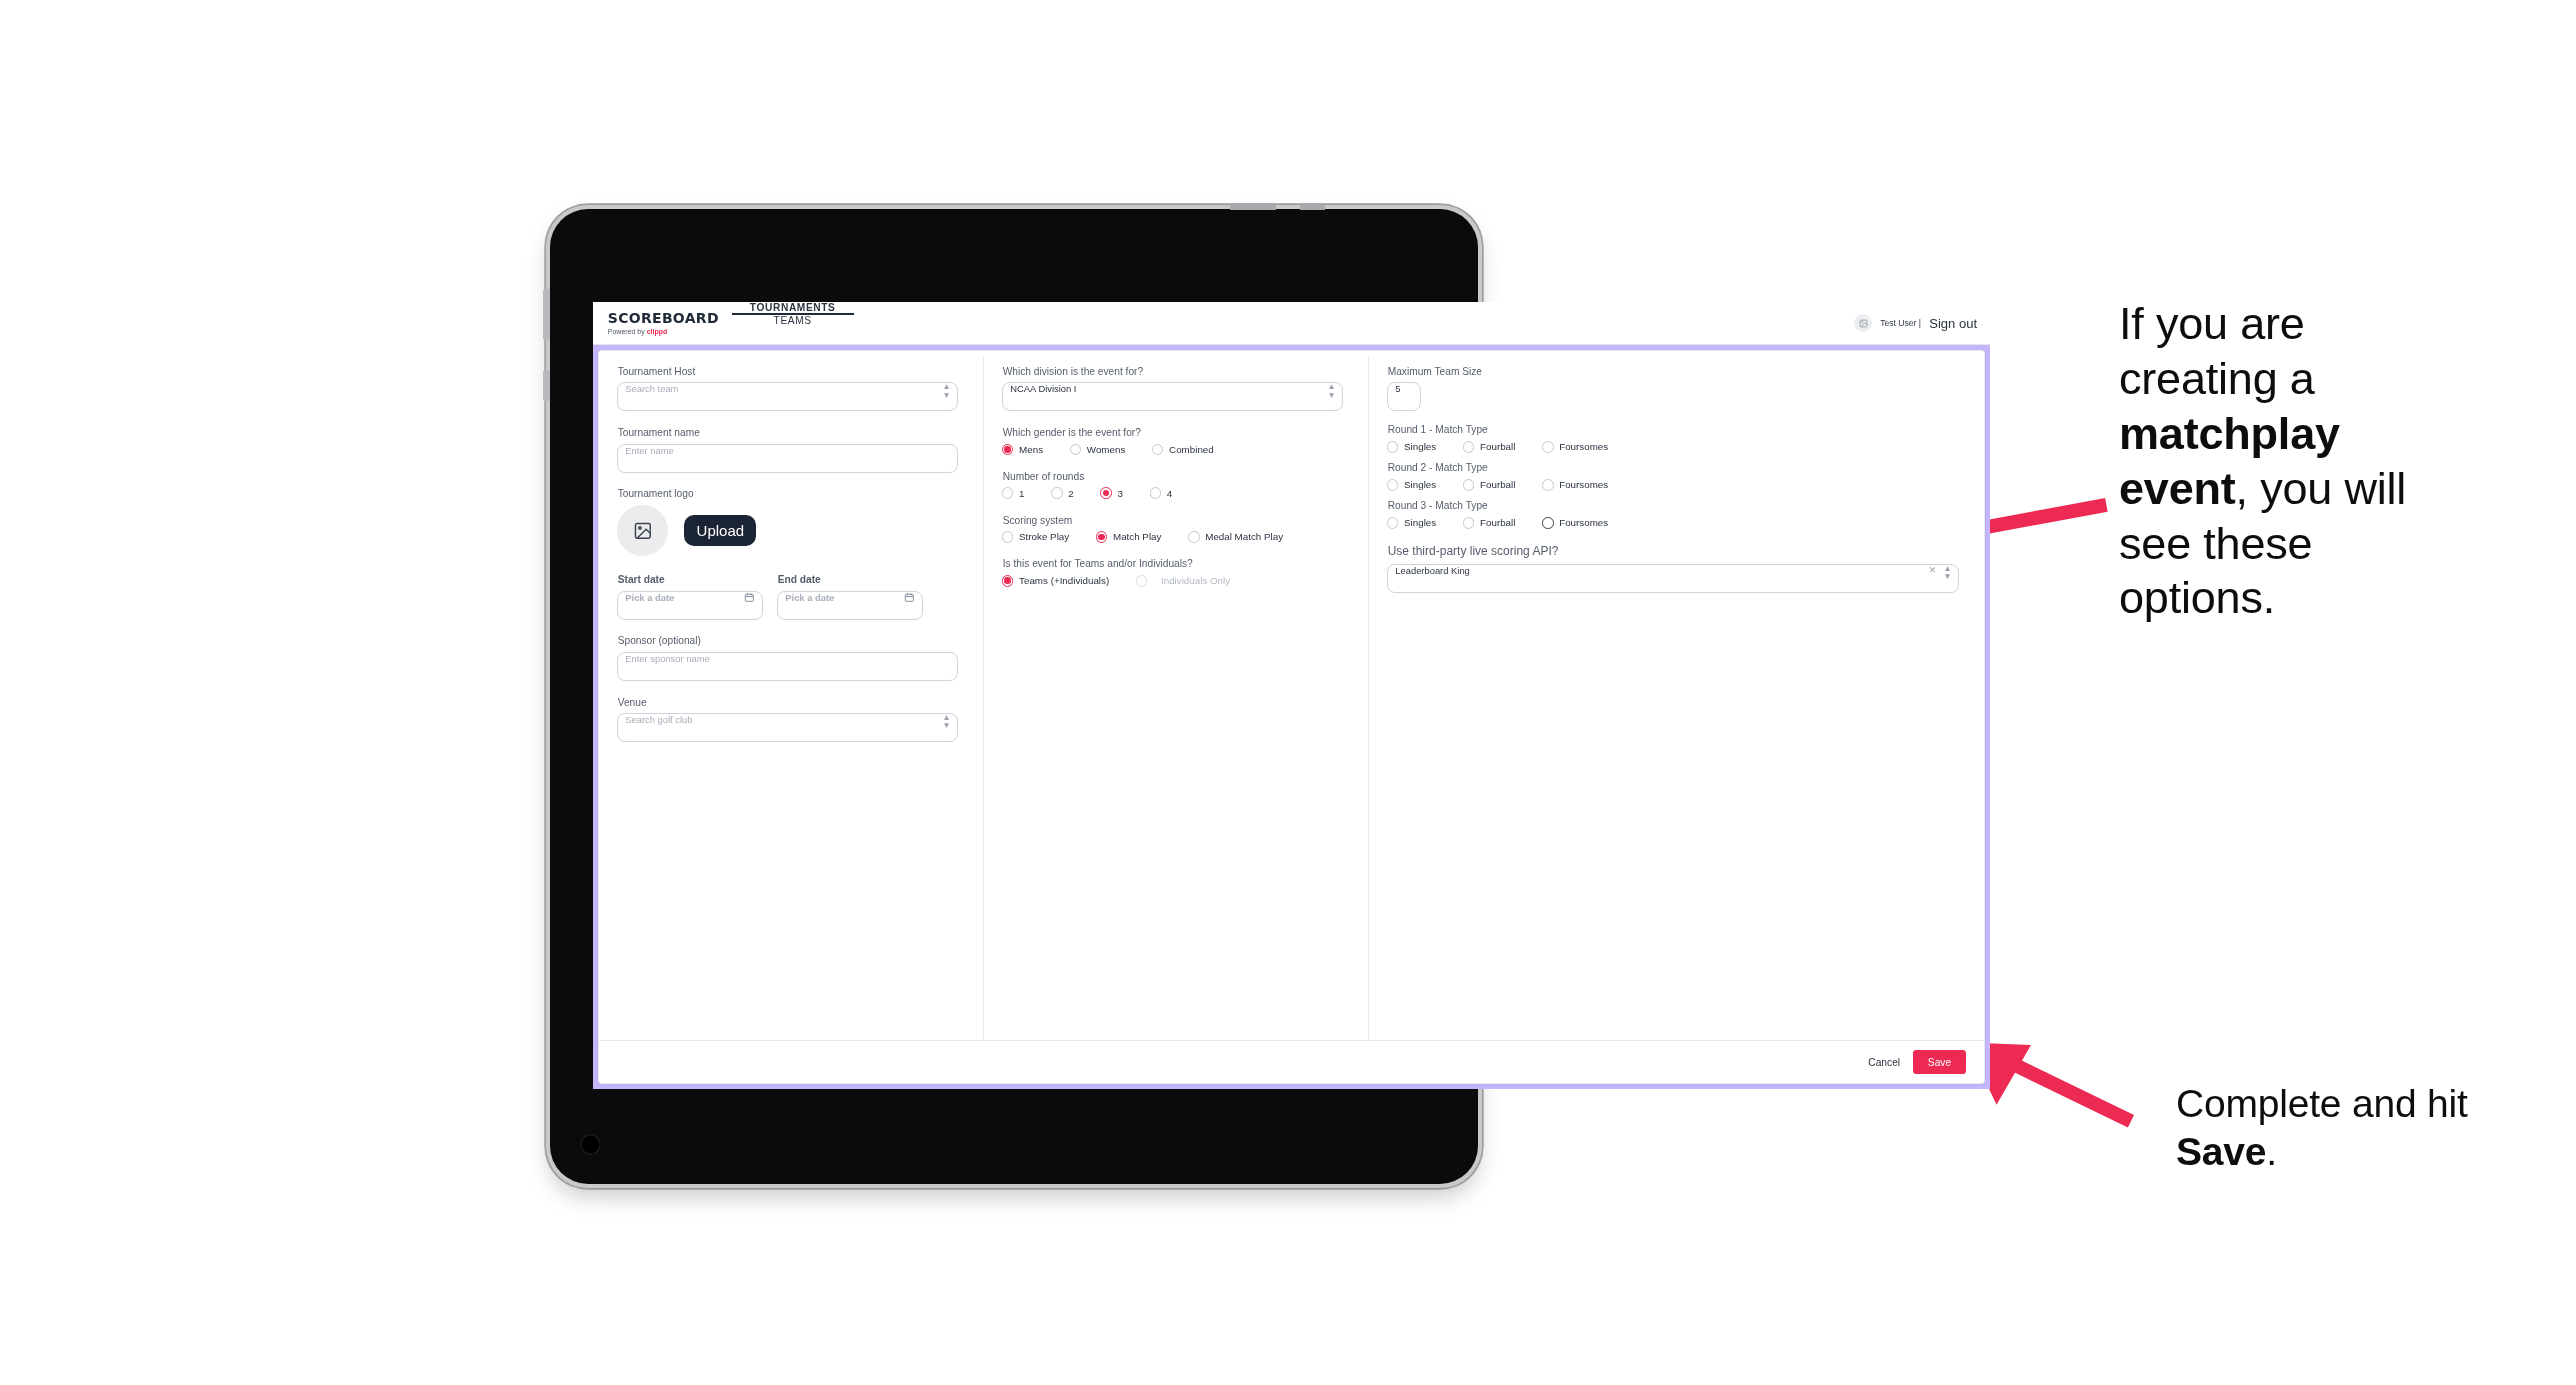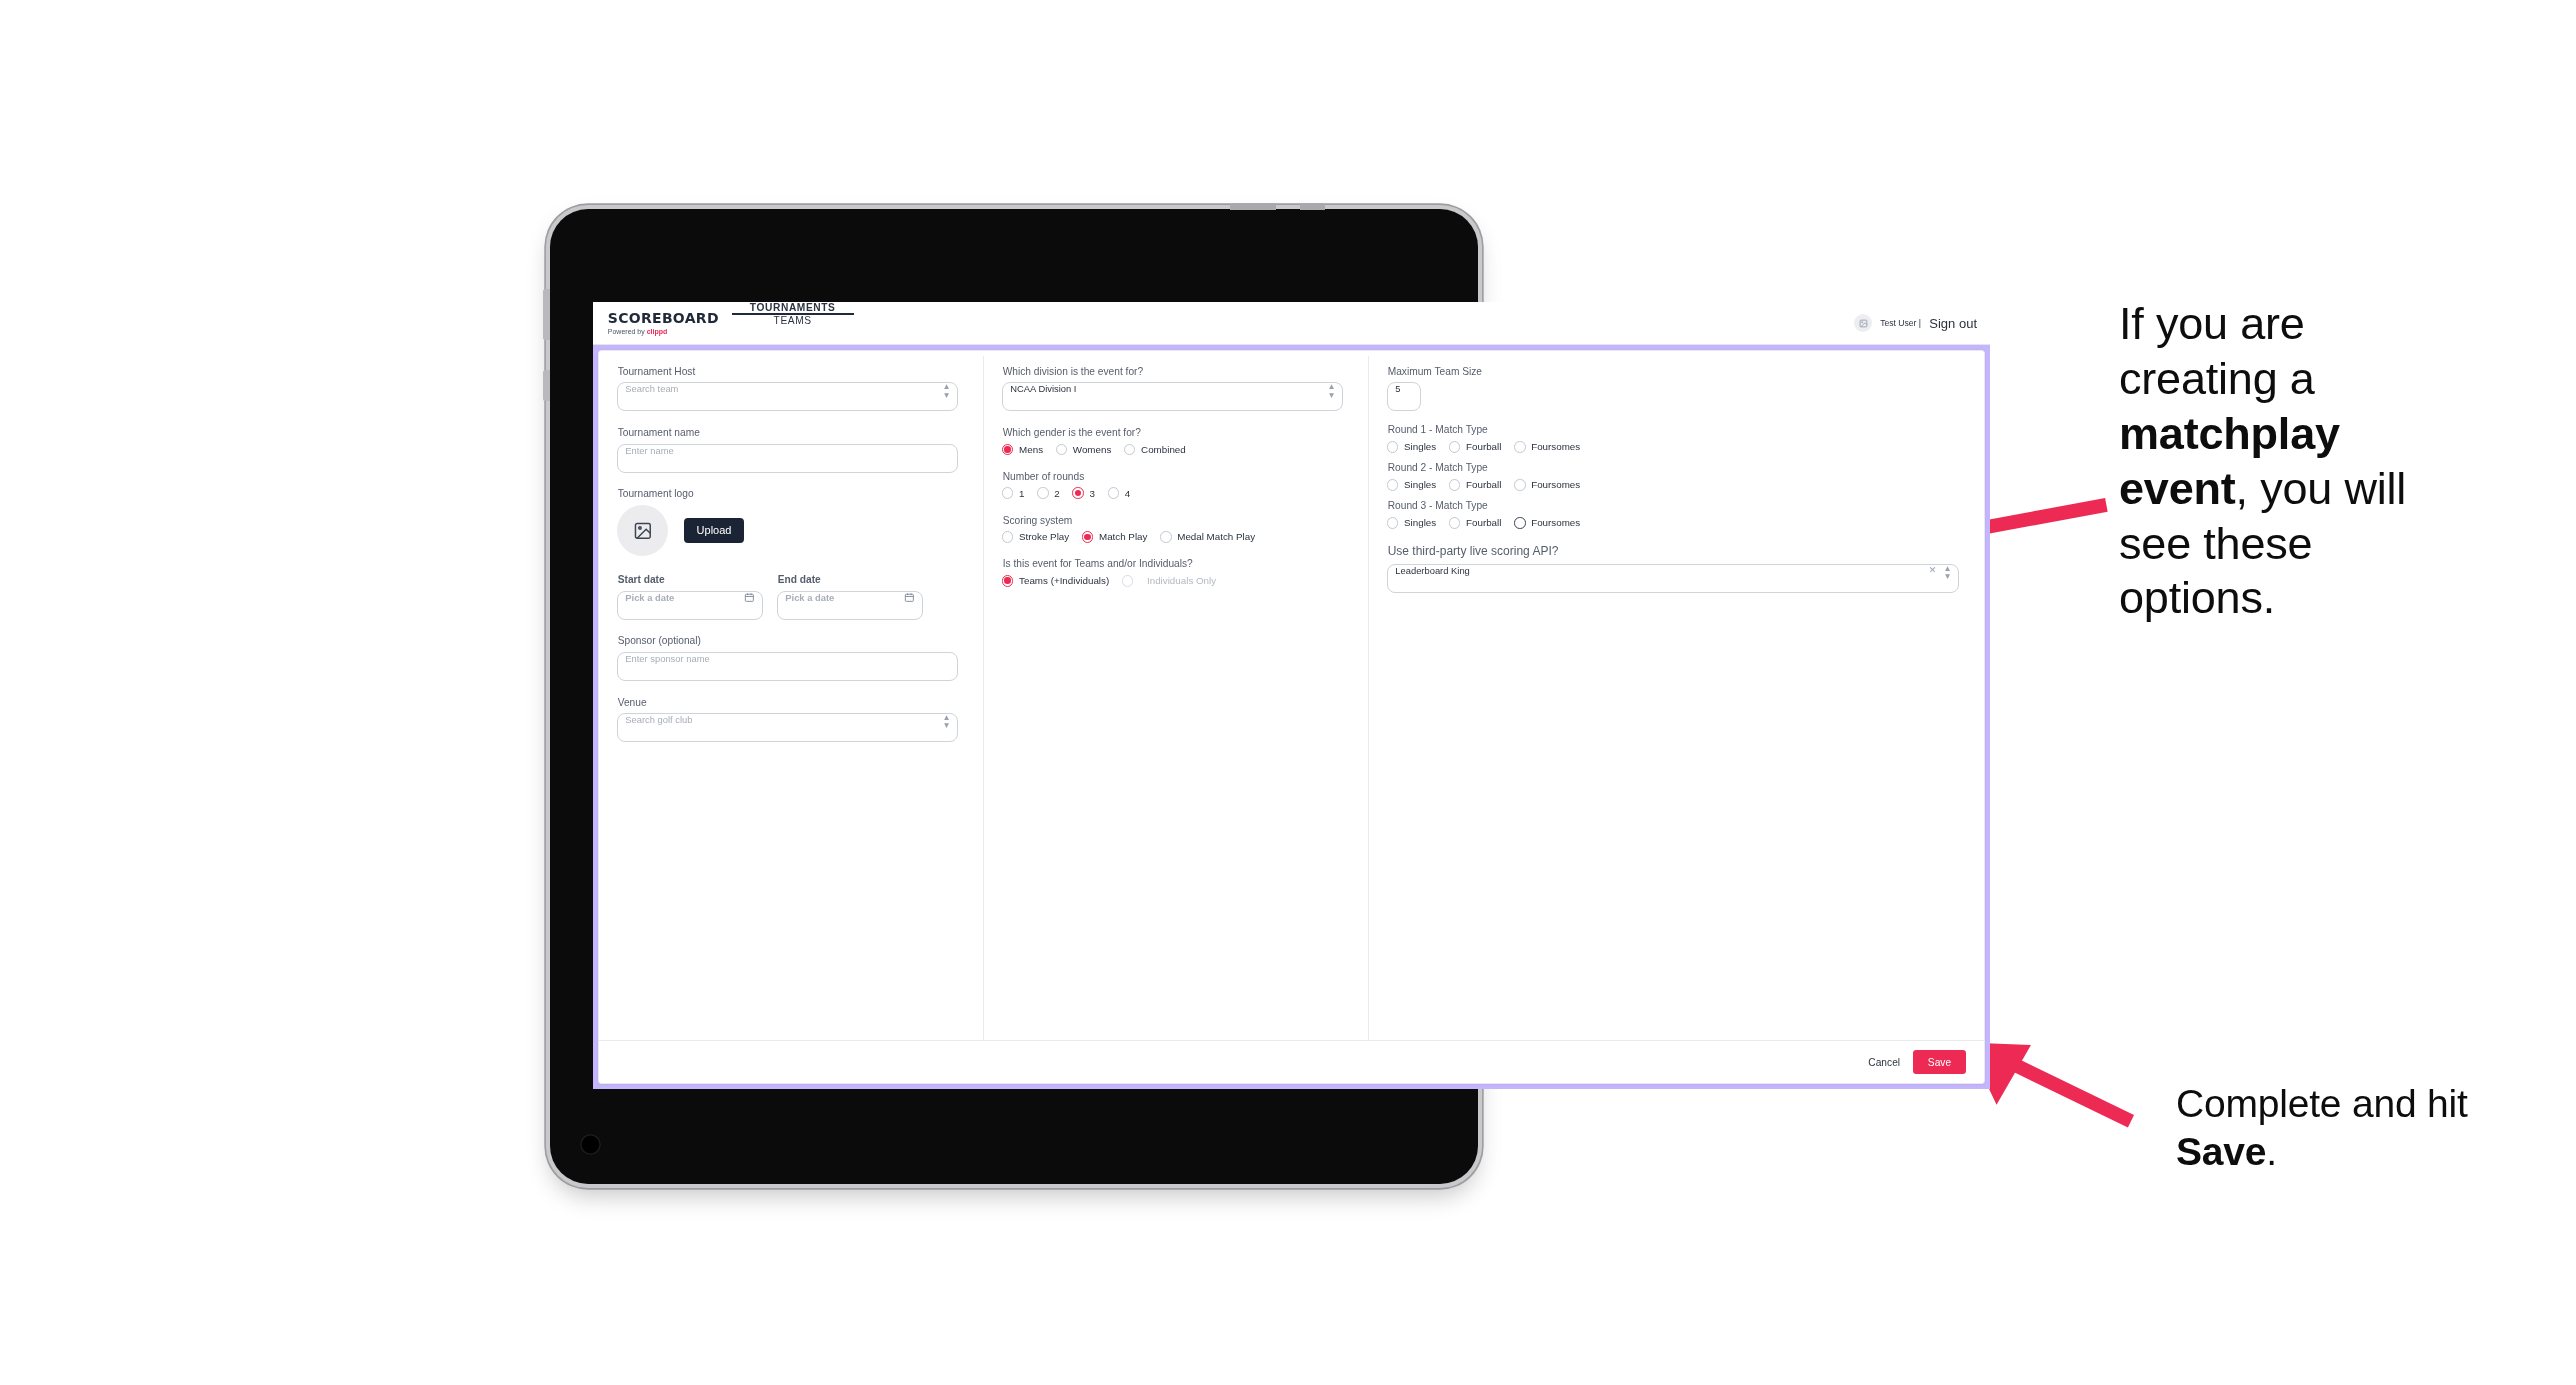--- a/index.html
+++ b/index.html
@@ -127,28 +127,28 @@
   .cal-ic { color: #7b8495; }
   .clear-x { color: #9aa1ad; font-size: 9px; margin-right: 7.4px; cursor: pointer; }
   .num-field { width: 34px; }
 
   .logo-row { display: flex; align-items: center; gap: 16.4px; margin: 4.9px 0 0 0; }
   .logo-circle {
     width: 51px; height: 51px; border-radius: 50%;
     background: #ececee; display: flex; align-items: center; justify-content: center;
   }
   .btn-upload {
-    background: #1b2434; color: #fff; font-size: 11px;
-    padding: 6.6px 12.3px; border-radius: 4px; border: none; cursor: pointer;
+    background: #1b2434; color: #fff; font-size: 15px;
+    padding: 6.6px 12.3px; border-radius: 10px; border: none; cursor: pointer;
   }
   .dates { display: flex; gap: 14px; margin-top: 18px; font-weight: bold; }
   .dates .dcol { width: 146px; }
 
   
-  .radio-row { display: flex; align-items: center; gap: 6px; margin-top: 2.5px; flex-wrap: wrap; }
+  .radio-row { display: flex; align-items: center; gap: 20px; margin-top: 2.5px; flex-wrap: wrap; }
   .ropt { display: flex; align-items: center; gap: 5.7px; cursor: pointer; padding-right: 6.6px; }
   .rdot {
     width: 11.5px; height: 11.5px; border-radius: 50%;
     border: 1.3px solid #c3c8d0; background: #fff;
     display: flex; align-items: center; justify-content: center; flex: none;
   }
   .rdot.on { border-color: #ec2a54; }
   .rdot.on::after {
     content: ""; width: 6.6px; height: 6.6px; border-radius: 50%; background: #ec2a54;
   }

